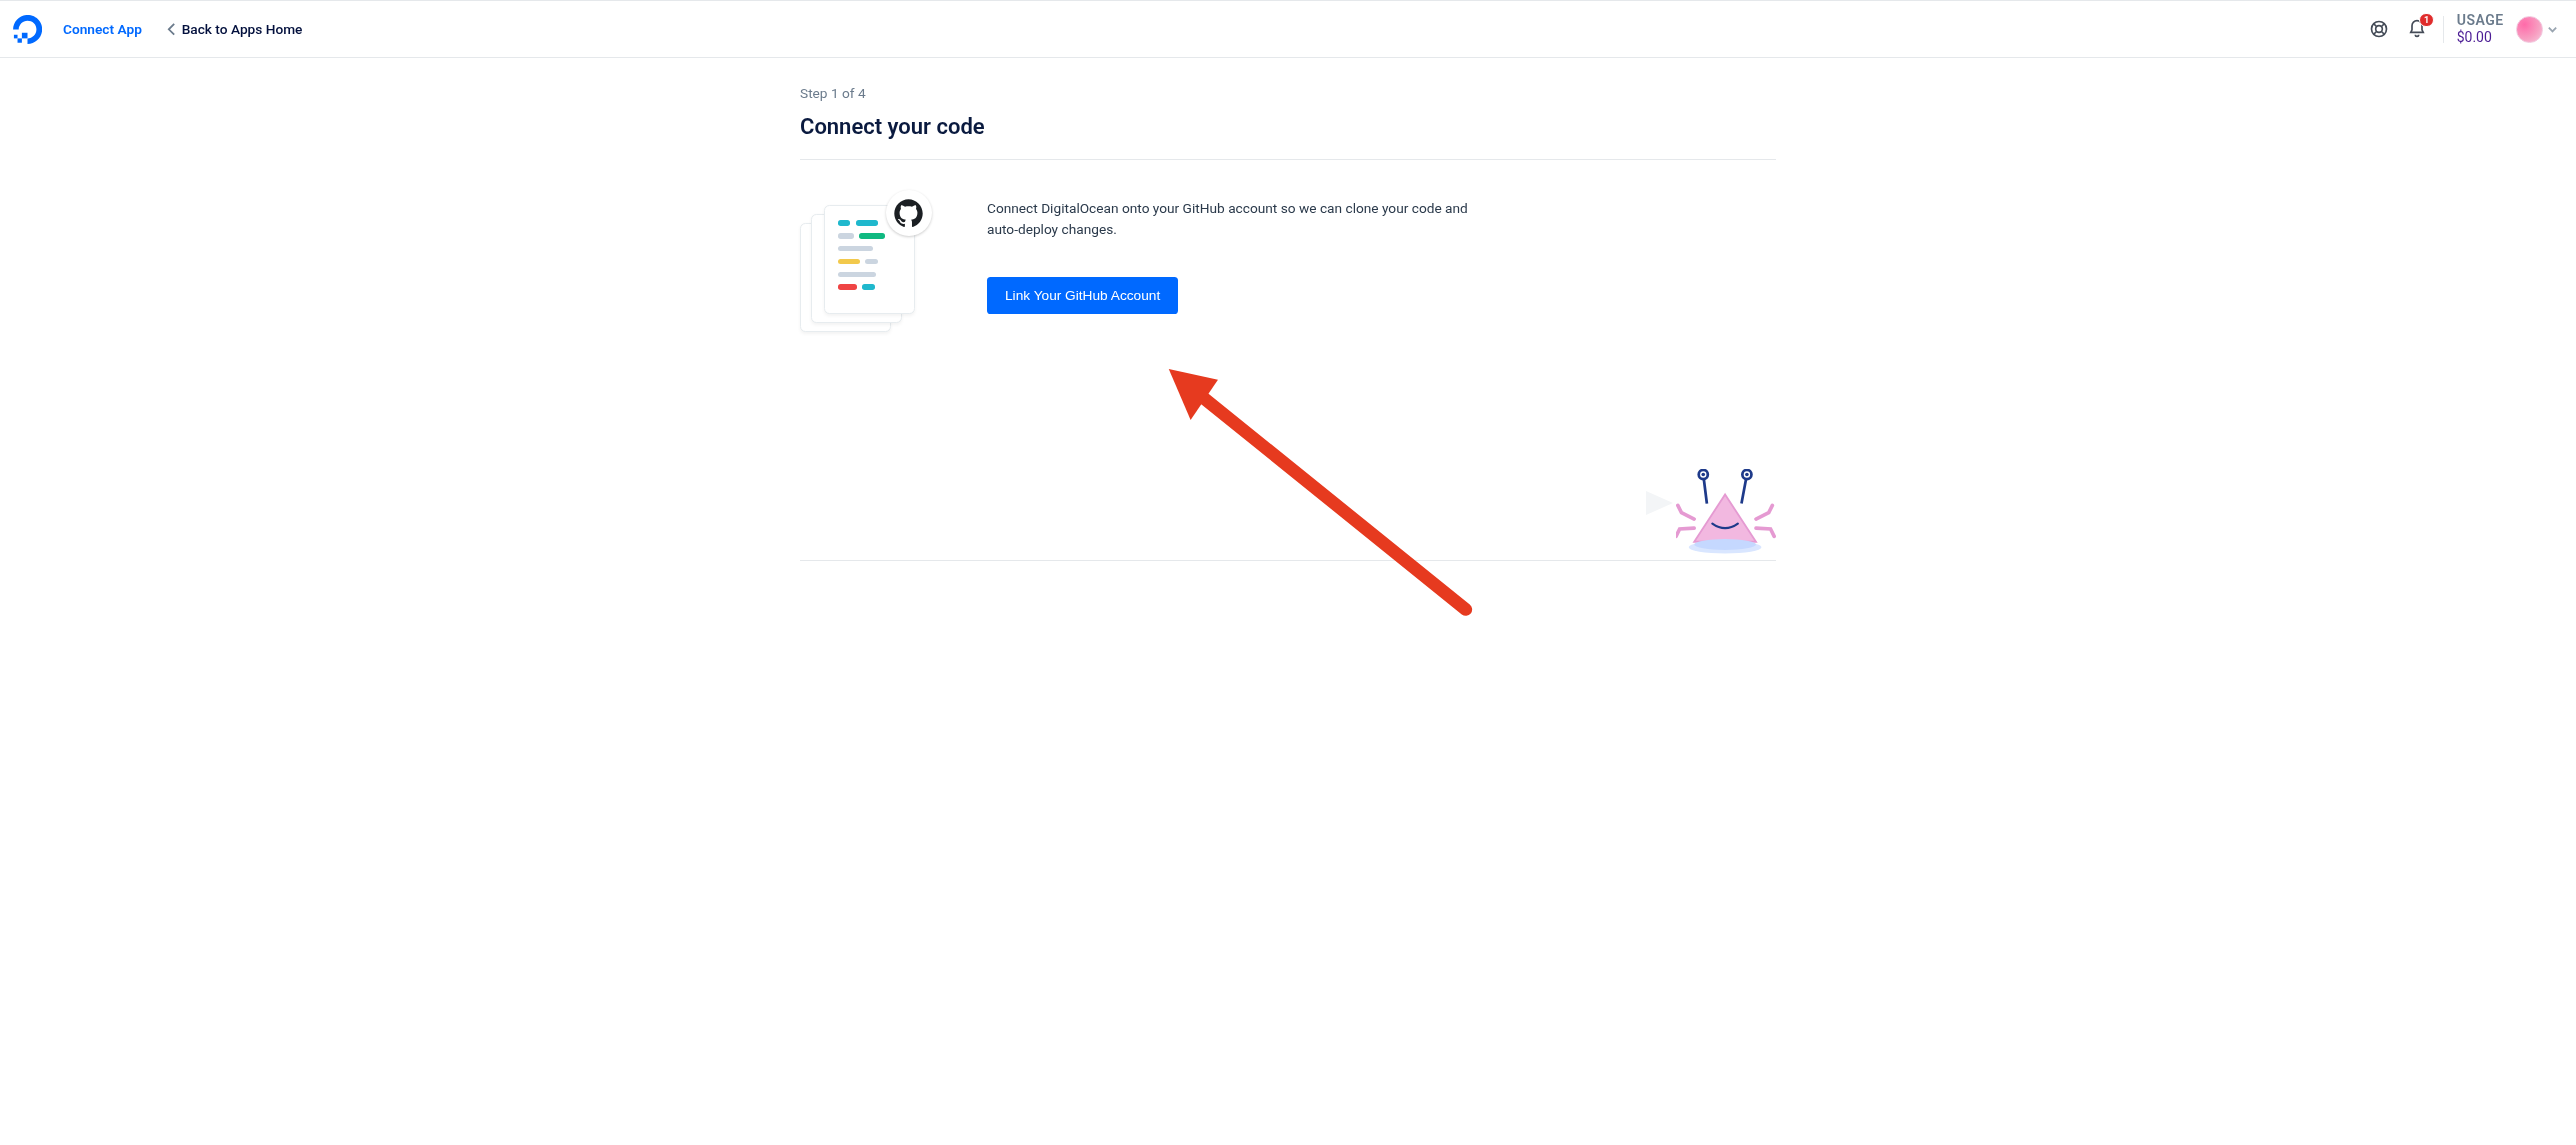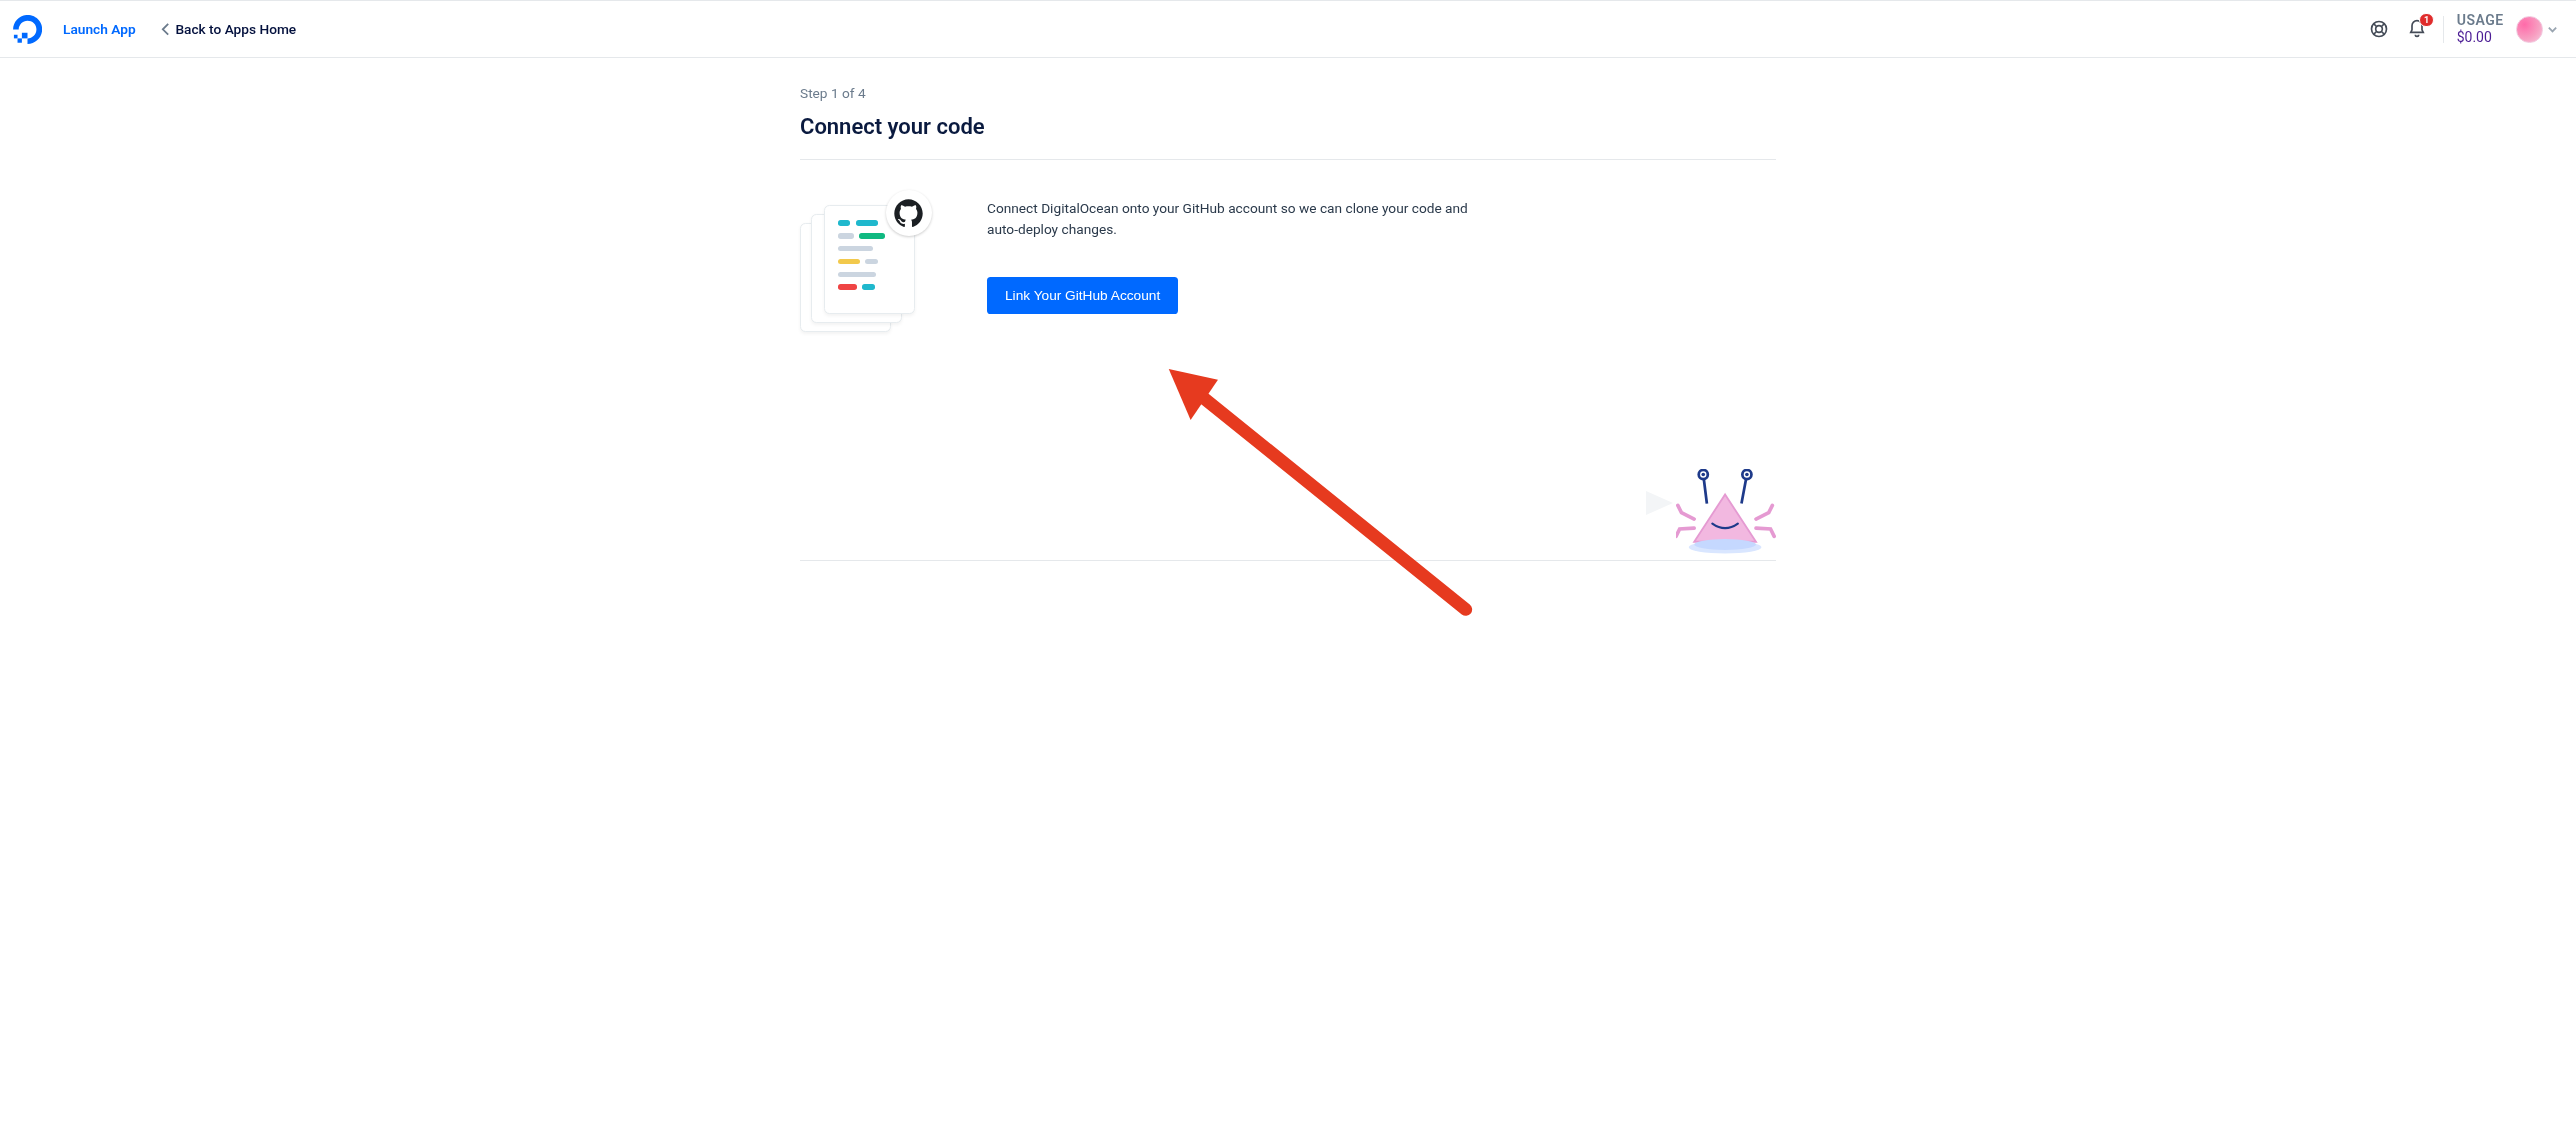--- a/index.html
+++ b/index.html
@@ -112,21 +112,21 @@
 <header class="topbar">
   <a class="logo-wrap" href="#">
     <svg width="29" height="29" viewBox="0 0 32 32">
       <path fill="#0069ff" d="M16 32v-6.2c6.6 0 11.7-6.5 9.2-13.4-0.9-2.6-3-4.6-5.5-5.5C12.8 4.3 6.3 9.5 6.3 16H0.1C0.1 5.5 10.3-2.7 21.3 0.7c4.8 1.5 8.6 5.3 10.1 10.1C34.8 21.8 26.6 32 16 32z"></path>
       <rect fill="#0069ff" x="9.8" y="19.6" width="6.2" height="6.2"></rect>
       <rect fill="#0069ff" x="5" y="25.8" width="4.8" height="4.8"></rect>
       <rect fill="#0069ff" x="1" y="21.8" width="4" height="4"></rect>
     </svg>
   </a>
 
-  <a href="#" class="launch-link">Launch App</a>
+  <a href="#" class="launch-link">Connect App</a>
 
   <a href="#" class="back-link">
     <svg width="9" height="14.6" viewBox="0 0 10 16" fill="none" stroke-width="2">
       <polyline points="8,2 2,8 8,14"></polyline>
     </svg>
     <span>Back to Apps Home</span>
   </a>
 
   <div class="spacer"></div>
 

